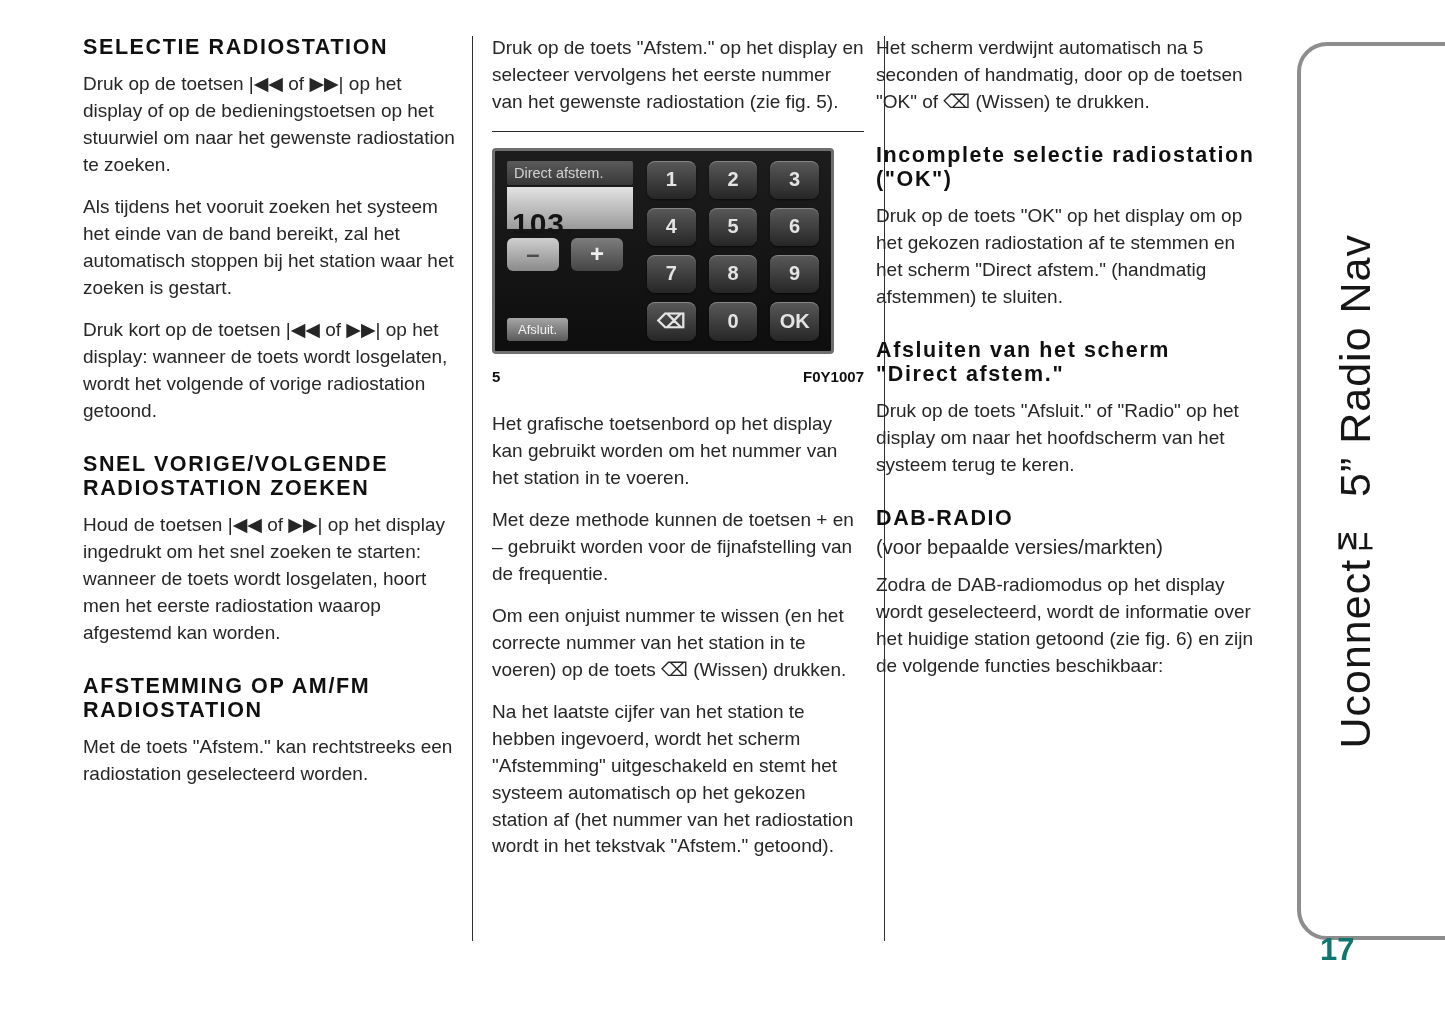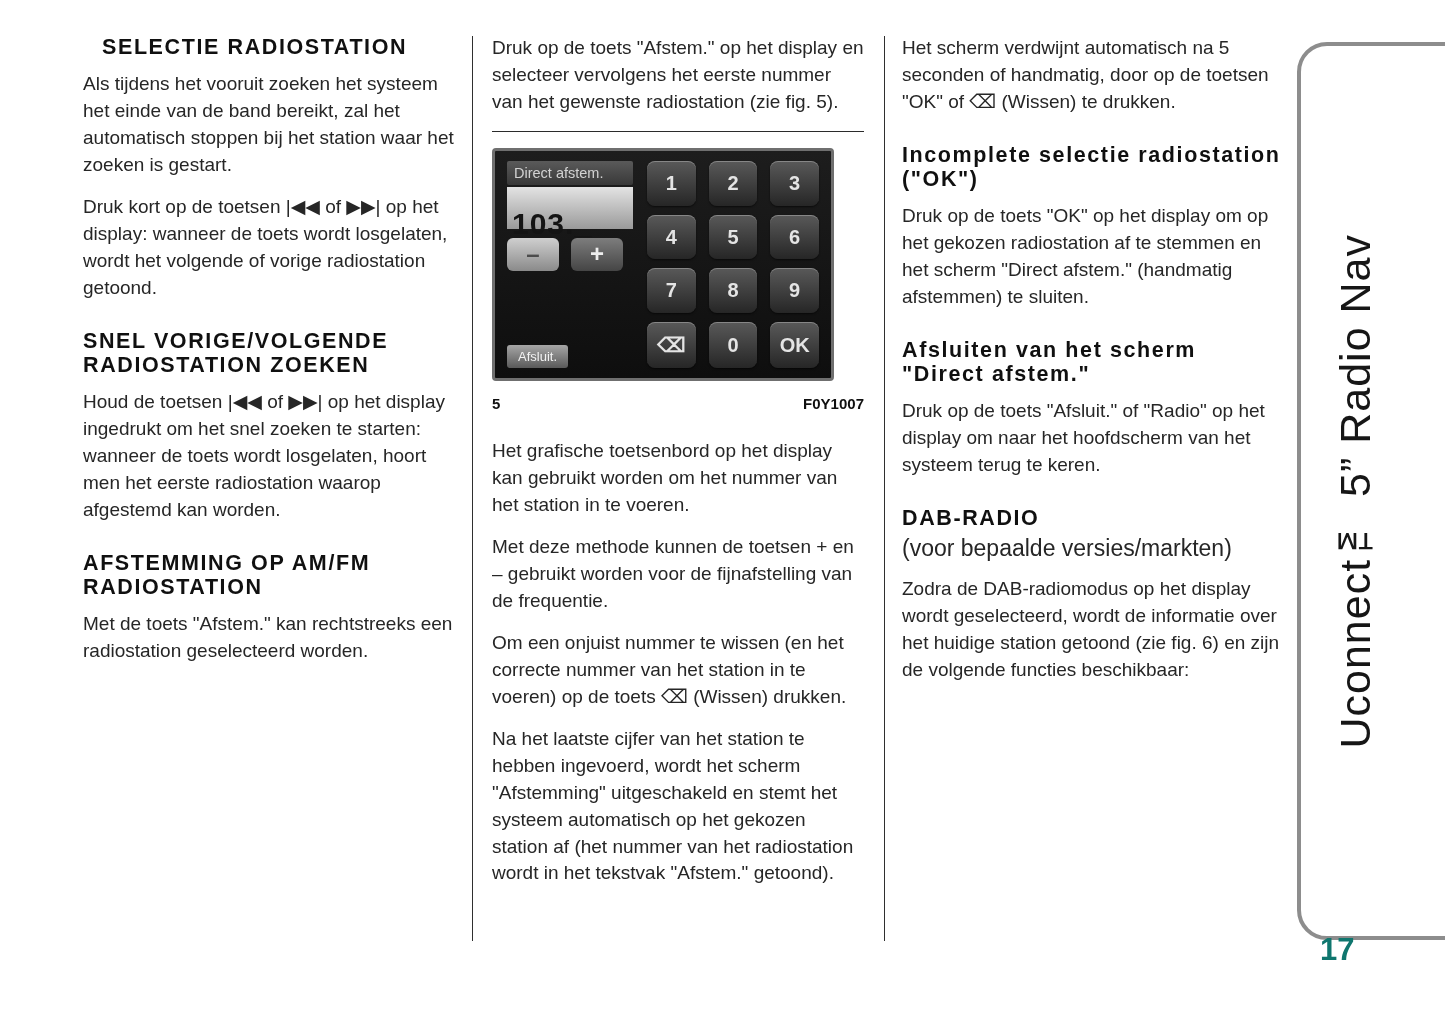--- a/index.html
+++ b/index.html
@@ -7,38 +7,38 @@
   body {
     background:#ffffff;
     font-family:"Liberation Sans", sans-serif;
     color:#262626;
     position:relative;
     overflow:hidden;
   }
   .col { position:absolute; top:35px; }
   #col1 { left:83px;  width:380px; }
   #col2 { left:492px; width:372px; }
-  #col3 { left:902px; width:382px; }
+  #col3 { left:876px; width:382px; }
 
   .vrule { position:absolute; top:36px; width:1px; height:905px; background:#2f2f2f; }
   #vrule1 { left:472px; }
   #vrule2 { left:884px; }
 
   p.body { font-size:19px; line-height:1.42; margin-bottom:15px; color:#262626; }
   h2.sect {
     font-size:21.5px; font-weight:bold; letter-spacing:1.6px;
     line-height:1.12; margin:27px 0 12px; color:#101010;
   }
-  h2.first { margin-top:0;margin-left:19px; }
-  .sub-note { font-size:23px; line-height:1.3; margin:-8px 0 12px; color:#262626; }
+  h2.first { margin-top:0; }
+  .sub-note { font-size:20px; line-height:1.3; margin:-8px 0 12px; color:#262626; }
 
   
   .fig-rule { border-top:1.5px solid #2b2b2b; margin:10px 0 16px; }
   .figure {
-    width:342px; height:233px;
+    width:342px; height:206px;
     background:linear-gradient(#1d1d1d,#0e0e0e);
     border:3px solid #6f6f6f; border-radius:4px;
     padding:10px 12px; display:flex; gap:14px;
   }
   .fig-left { width:126px; display:flex; flex-direction:column; }
   .fig-screen-title {
     background:linear-gradient(#5a5a5a,#383838);
     color:#d2d2d2; font-size:14.5px; padding:4px 7px;
     border-radius:2px;
   }
@@ -97,20 +97,21 @@
   #page-number {
     position:absolute; left:1320px; top:932px;
     font-size:31px; font-weight:bold; color:#0f766e;
   }
 </style>
 </head>
 <body>
 
 <div class="col" id="col1">
   <h2 class="sect first">SELECTIE RADIOSTATION</h2>
+  <p class="body">Druk op de toetsen |◀◀ of ▶▶| op het display of op de bedieningstoetsen op het stuurwiel om naar het gewenste radiostation te zoeken.</p>
   <p class="body">Als tijdens het vooruit zoeken het systeem het einde van de band bereikt, zal het automatisch stoppen bij het station waar het zoeken is gestart.</p>
   <p class="body">Druk kort op de toetsen |◀◀ of ▶▶| op het display: wanneer de toets wordt losgelaten, wordt het volgende of vorige radiostation getoond.</p>
   <h2 class="sect">SNEL VORIGE/VOLGENDE RADIOSTATION ZOEKEN</h2>
   <p class="body">Houd de toetsen |◀◀ of ▶▶| op het display ingedrukt om het snel zoeken te starten: wanneer de toets wordt losgelaten, hoort men het eerste radiostation waarop afgestemd kan worden.</p>
   <h2 class="sect">AFSTEMMING OP AM/FM RADIOSTATION</h2>
   <p class="body">Met de toets "Afstem." kan rechtstreeks een radiostation geselecteerd worden.</p>
 </div>
 
 <div class="vrule" id="vrule1"></div>
 

